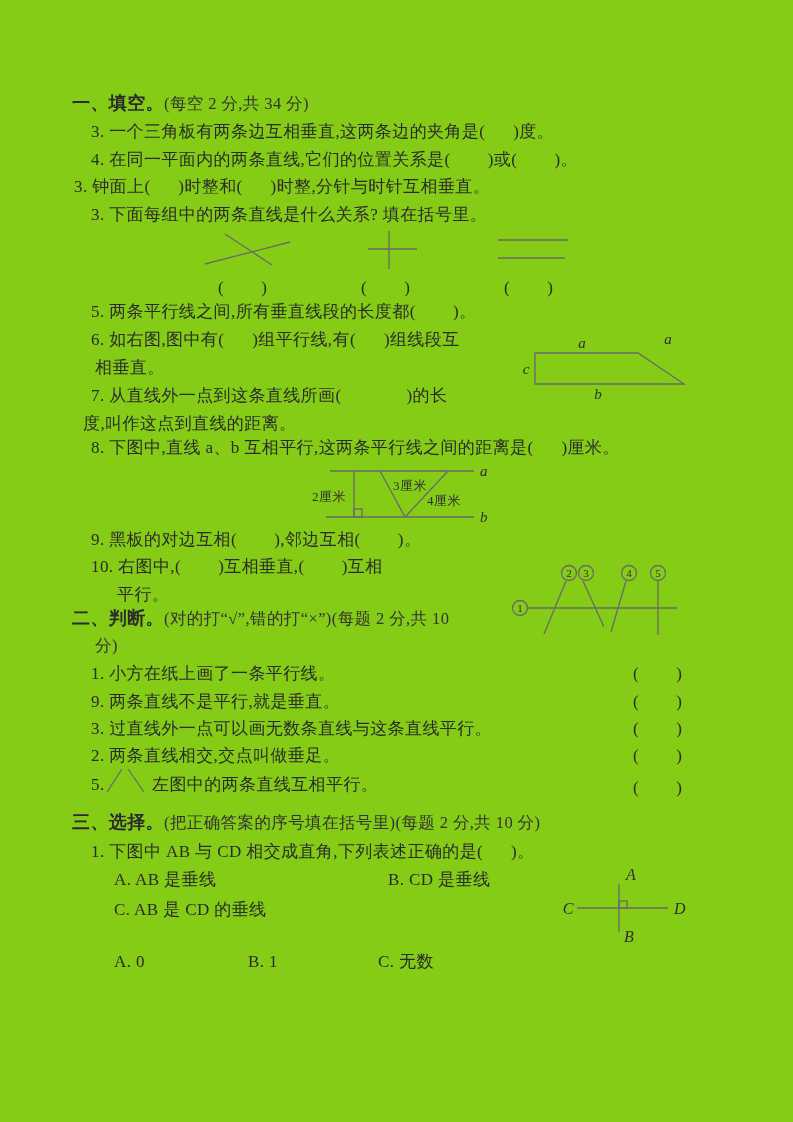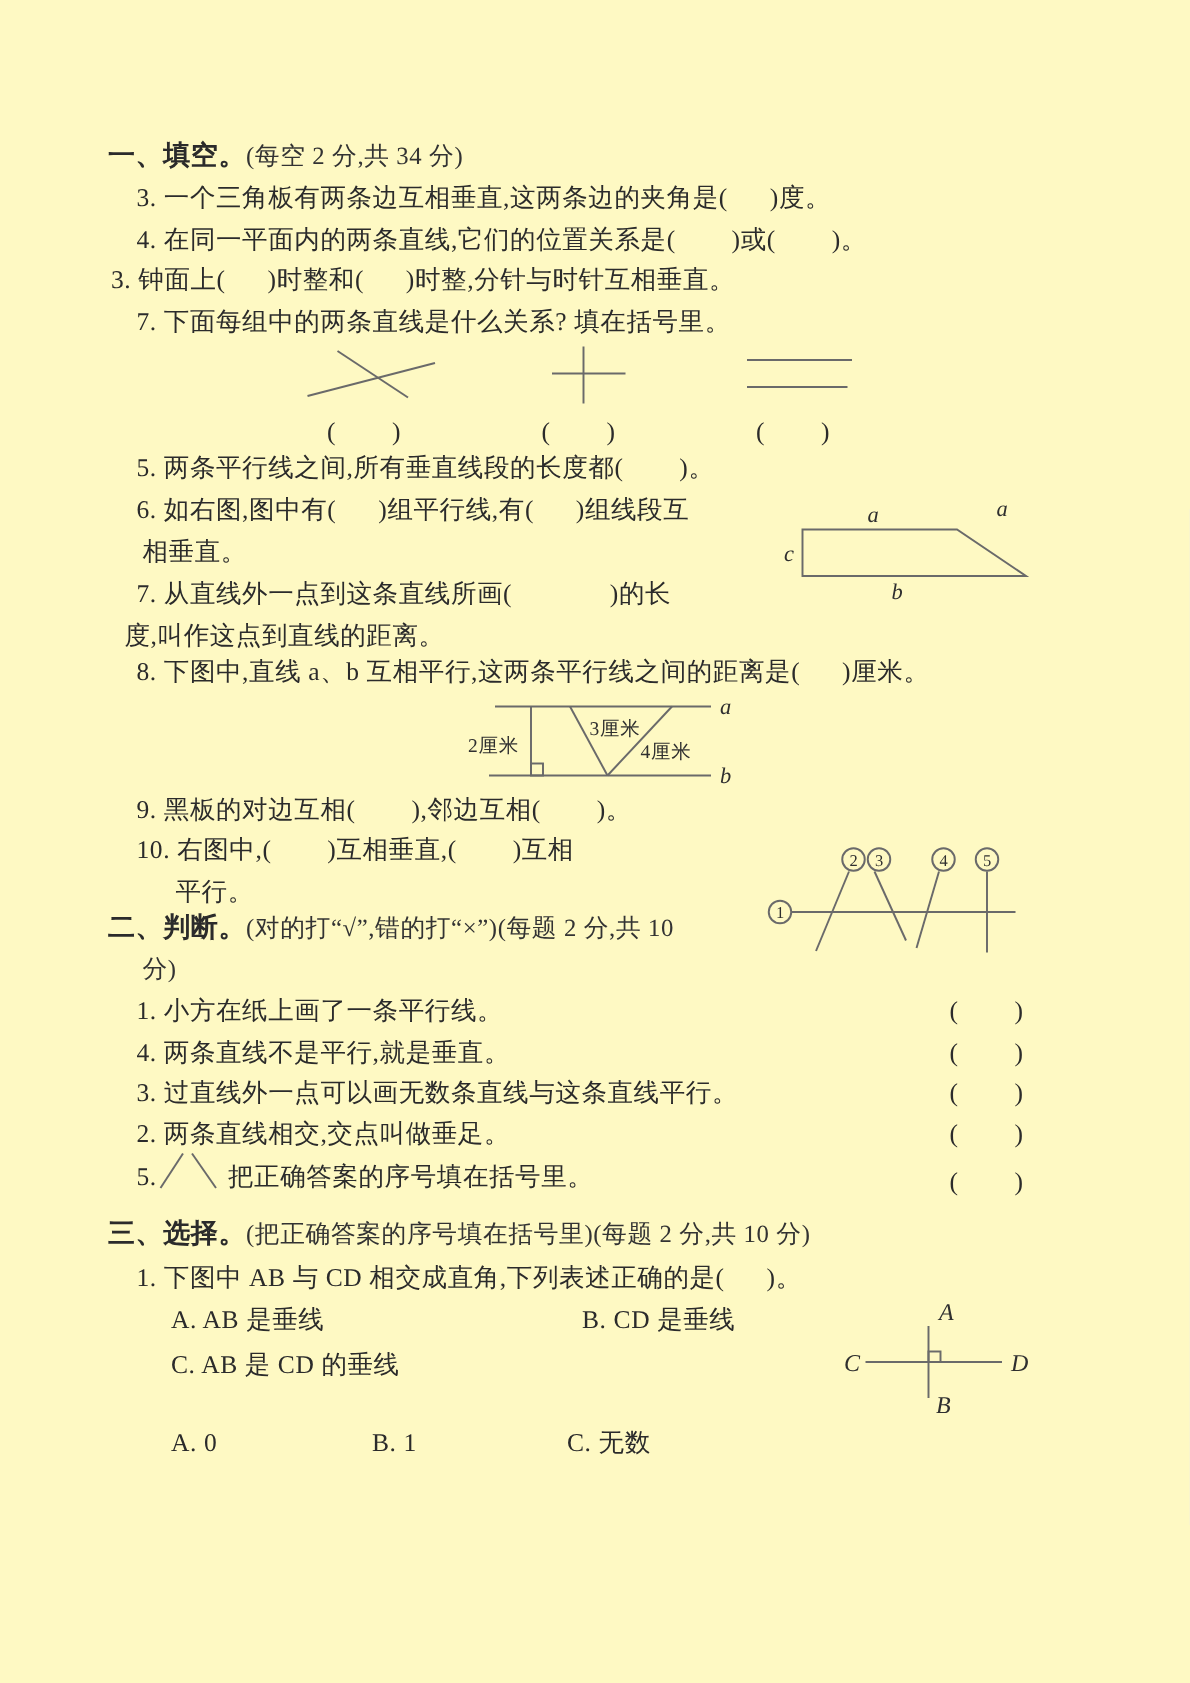--- a/index.html
+++ b/index.html
@@ -1,19 +1,19 @@
 <!DOCTYPE html>
 <html><head>
 <meta charset="utf-8">
 <style>
   html,body{margin:0;padding:0;}
   body{background:#e9e9e9;}
   .page{
     position:relative;width:793px;height:1122px;margin:0 auto;
-    background:#fef9c3;overflow:hidden;
+    background:#84cc16;overflow:hidden;
     font-family:"Liberation Serif","DejaVu Serif",serif;
     text-align:right;
   }
   .t{
     position:absolute;
     font:17px/1.3 "Liberation Serif","DejaVu Serif",serif;
     color:#2b2b2b;white-space:pre;letter-spacing:0.4px;
   }
   .sec .ttl{font-weight:bold;font-size:18px;}
   .sec .nt{font-size:16.5px;color:#333;}
@@ -28,21 +28,21 @@
 </head>
 <body>
 
 <div class="page">
 
   <div class="t sec" style="top:92px;left:72px"><span class="ttl">一、填空。</span><span class="nt">(每空 2 分,共 34 分)</span></div>
 
   <div class="t" style="top:121px;left:91px">3. 一个三角板有两条边互相垂直,这两条边的夹角是(      )度。</div>
   <div class="t" style="top:149px;left:91px">4. 在同一平面内的两条直线,它们的位置关系是(        )或(        )。</div>
   <div class="t" style="top:176px;left:74px">3. 钟面上(      )时整和(      )时整,分针与时针互相垂直。</div>
-  <div class="t" style="top:204px;left:91px">7. 下面每组中的两条直线是什么关系? 填在括号里。</div>
+  <div class="t" style="top:204px;left:91px">3. 下面每组中的两条直线是什么关系? 填在括号里。</div>
 
   <svg class="fig" style="top:228px;left:198px" width="96" height="42">
     <line x1="7" y1="36" x2="92" y2="14"></line>
     <line x1="27" y1="6" x2="74" y2="37"></line>
   </svg>
   <svg class="fig" style="top:227px;left:364px" width="56" height="46">
     <line x1="25" y1="4" x2="25" y2="42"></line>
     <line x1="4" y1="22" x2="53" y2="22"></line>
   </svg>
   <svg class="fig" style="top:236px;left:494px" width="78" height="26">
@@ -103,29 +103,29 @@
     <line x1="61" y1="21" x2="39" y2="74"></line>
     <line x1="78" y1="21" x2="99" y2="67"></line>
     <line x1="121" y1="21" x2="106" y2="72"></line>
     <line x1="153" y1="21" x2="153" y2="75"></line>
   </svg>
 
   <div class="t sec" style="top:607px;left:72px"><span class="ttl">二、判断。</span><span class="nt">(对的打“√”,错的打“×”)(每题 2 分,共 10</span></div>
   <div class="t sec" style="top:635px;left:95px"><span class="nt">分)</span></div>
 
   <div class="t" style="top:663px;left:91px">1. 小方在纸上画了一条平行线。</div>
-  <div class="t" style="top:691px;left:91px">4. 两条直线不是平行,就是垂直。</div>
+  <div class="t" style="top:691px;left:91px">9. 两条直线不是平行,就是垂直。</div>
   <div class="t" style="top:718px;left:91px">3. 过直线外一点可以画无数条直线与这条直线平行。</div>
   <div class="t" style="top:745px;left:91px">2. 两条直线相交,交点叫做垂足。</div>
   <div class="t" style="top:774px;left:91px">5.</div>
   <svg class="fig" style="top:766px;left:103px" width="46" height="30">
     <line x1="4" y1="26" x2="19" y2="3"></line>
     <line x1="25" y1="3" x2="41" y2="26"></line>
   </svg>
-  <div class="t" style="top:774px;left:152px">把正确答案的序号填在括号里。</div>
+  <div class="t" style="top:774px;left:152px">左图中的两条直线互相平行。</div>
 
   <div class="t bk" style="top:663px;left:633px">(        )</div>
   <div class="t bk" style="top:691px;left:633px">(        )</div>
   <div class="t bk" style="top:718px;left:633px">(        )</div>
   <div class="t bk" style="top:745px;left:633px">(        )</div>
   <div class="t bk" style="top:777px;left:633px">(        )</div>
 
   <div class="t sec" style="top:811px;left:72px"><span class="ttl">三、选择。</span><span class="nt">(把正确答案的序号填在括号里)(每题 2 分,共 10 分)</span></div>
 
   <div class="t" style="top:841px;left:91px">1. 下图中 AB 与 CD 相交成直角,下列表述正确的是(      )。</div>

